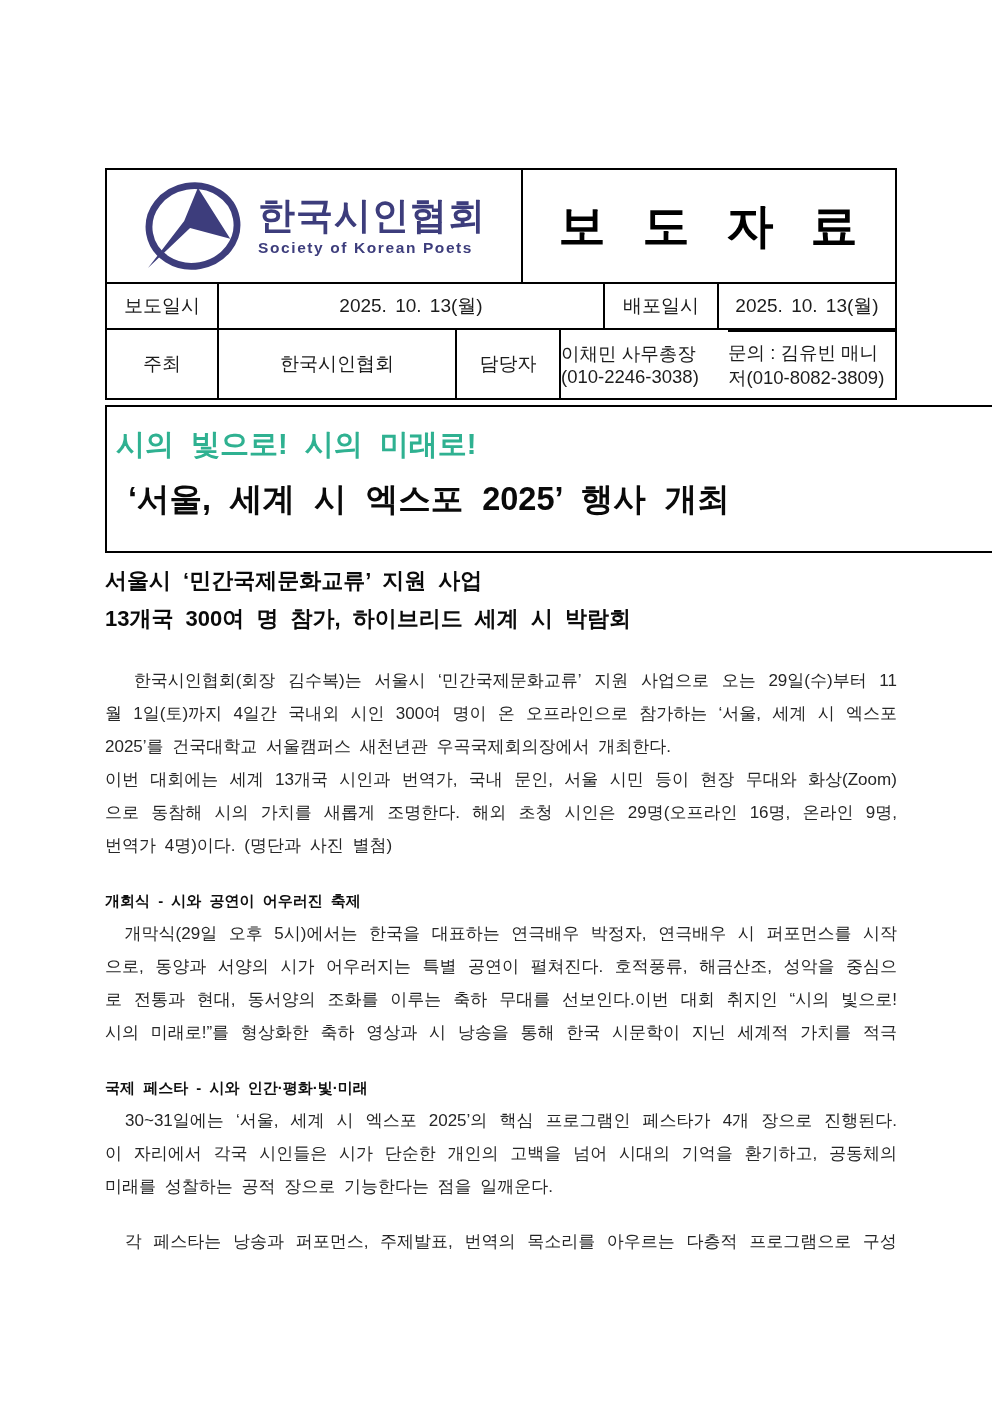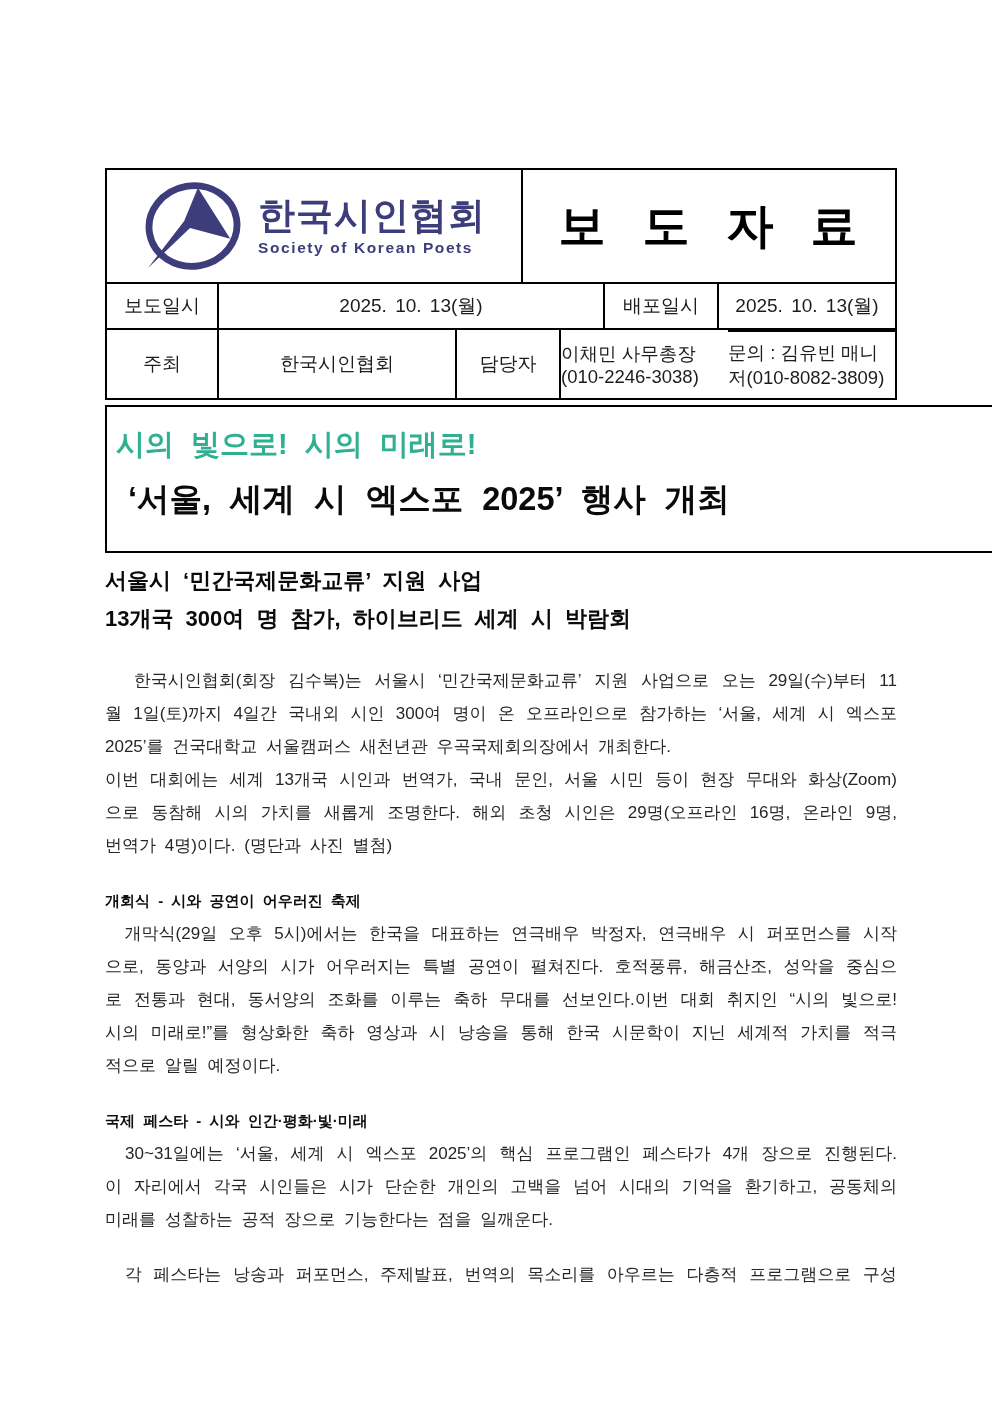--- a/index.html
+++ b/index.html
@@ -220,21 +220,20 @@
           <div class="body-line fill"><span>이번</span><span>대회에는</span><span>세계</span><span>13개국</span><span>시인과</span><span>번역가,</span><span>국내</span><span>문인,</span><span>서울</span><span>시민</span><span>등이</span><span>현장</span><span>무대와</span><span>화상(Zoom)</span></div>
           <div class="body-line fill"><span>으로</span><span>동참해</span><span>시의</span><span>가치를</span><span>새롭게</span><span>조명한다.</span><span>해외</span><span>초청</span><span>시인은</span><span>29명(오프라인</span><span>16명,</span><span>온라인</span><span>9명,</span></div>
           <div class="body-line">번역가 4명)이다. (명단과 사진 별첨)</div>
         </div>
         <div class="section-heading">개회식 - 시와 공연이 어우러진 축제</div>
         <div class="para">
           <div class="body-line fill"><span class="indent-spacer" style="width: 8px;"></span><span>개막식(29일</span><span>오후</span><span>5시)에서는</span><span>한국을</span><span>대표하는</span><span>연극배우</span><span>박정자,</span><span>연극배우</span><span>시</span><span>퍼포먼스를</span><span>시작</span></div>
           <div class="body-line fill"><span>으로,</span><span>동양과</span><span>서양의</span><span>시가</span><span>어우러지는</span><span>특별</span><span>공연이</span><span>펼쳐진다.</span><span>호적풍류,</span><span>해금산조,</span><span>성악을</span><span>중심으</span></div>
           <div class="body-line fill"><span>로</span><span>전통과</span><span>현대,</span><span>동서양의</span><span>조화를</span><span>이루는</span><span>축하</span><span>무대를</span><span>선보인다.이번</span><span>대회</span><span>취지인</span><span>“시의</span><span>빛으로!</span></div>
           <div class="body-line fill"><span>시의</span><span>미래로!”를</span><span>형상화한</span><span>축하</span><span>영상과</span><span>시</span><span>낭송을</span><span>통해</span><span>한국</span><span>시문학이</span><span>지닌</span><span>세계적</span><span>가치를</span><span>적극</span></div>
-          <div class="body-line">적으로 알릴 예정이다.</div>
         </div>
         <div class="section-heading">국제 페스타 - 시와 인간·평화·빛·미래</div>
         <div class="para">
           <div class="body-line fill"><span class="indent-spacer" style="width: 8px;"></span><span>30~31일에는</span><span>‘서울,</span><span>세계</span><span>시</span><span>엑스포</span><span>2025’의</span><span>핵심</span><span>프로그램인</span><span>페스타가</span><span>4개</span><span>장으로</span><span>진행된다.</span></div>
           <div class="body-line fill"><span>이</span><span>자리에서</span><span>각국</span><span>시인들은</span><span>시가</span><span>단순한</span><span>개인의</span><span>고백을</span><span>넘어</span><span>시대의</span><span>기억을</span><span>환기하고,</span><span>공동체의</span></div>
           <div class="body-line">미래를 성찰하는 공적 장으로 기능한다는 점을 일깨운다.</div>
         </div>
         <div class="para gap-before">
           <div class="body-line fill"><span class="indent-spacer" style="width: 8px;"></span><span>각</span><span>페스타는</span><span>낭송과</span><span>퍼포먼스,</span><span>주제발표,</span><span>번역의</span><span>목소리를</span><span>아우르는</span><span>다층적</span><span>프로그램으로</span><span>구성</span></div>
         </div>

